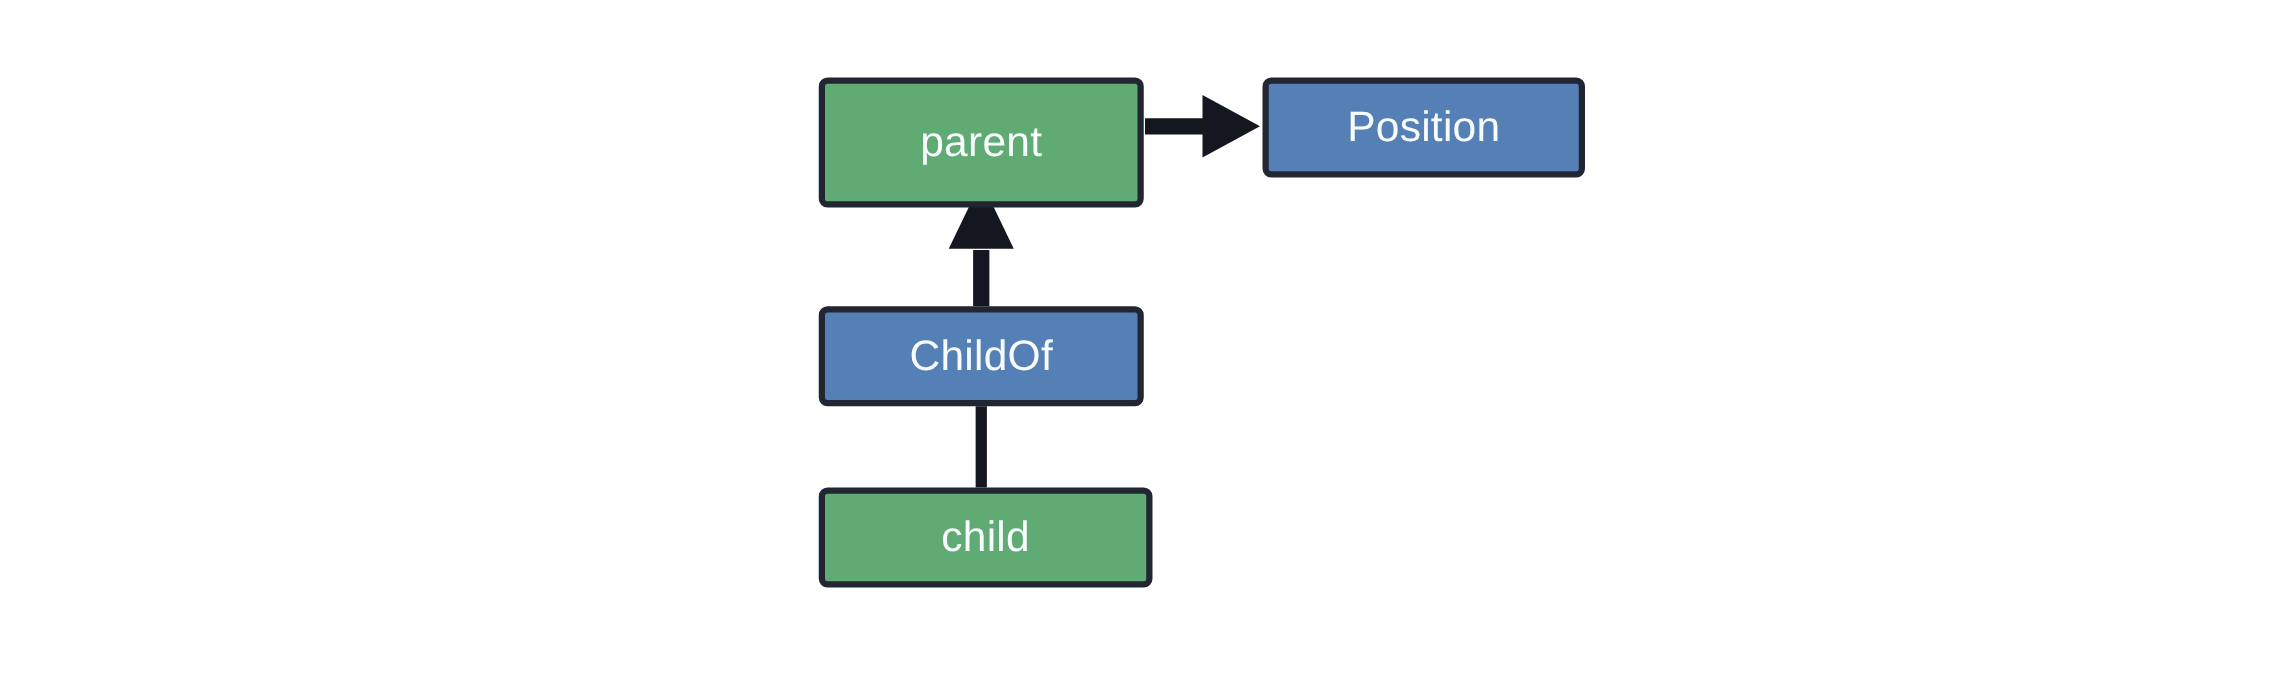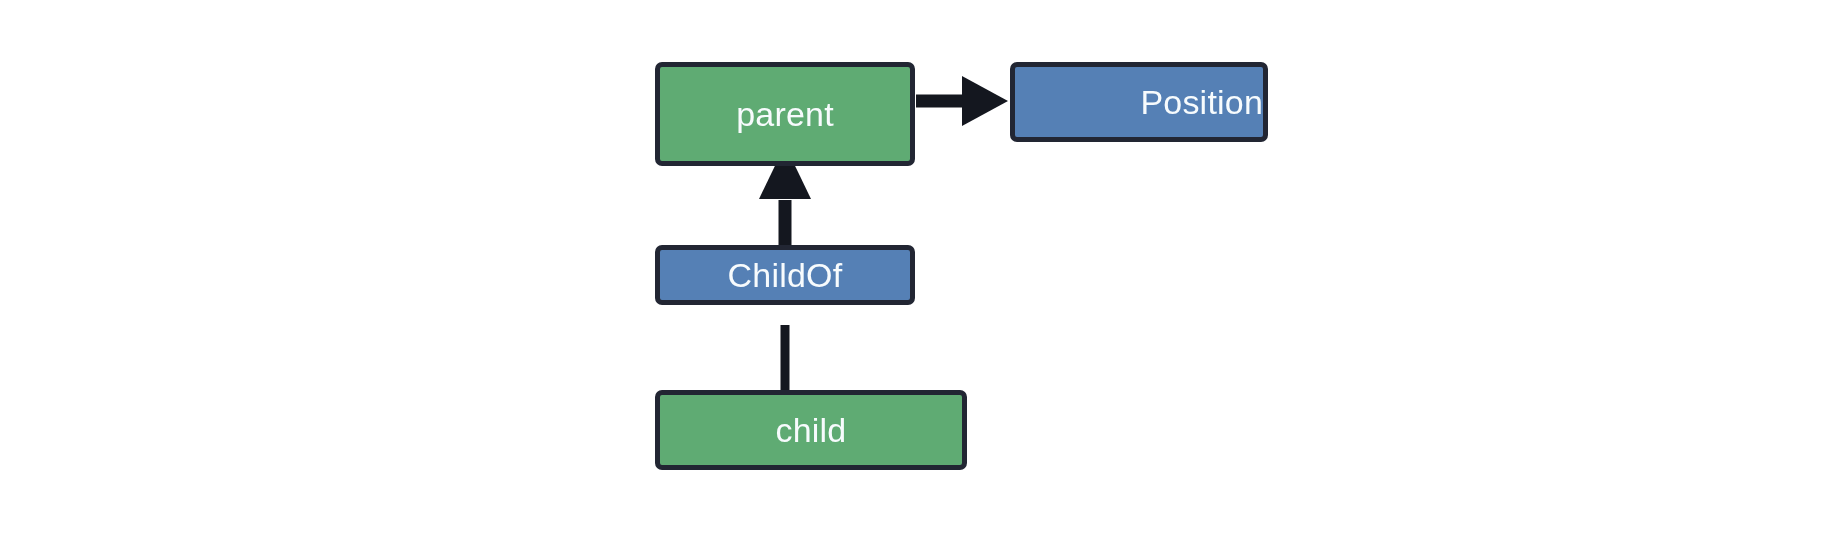--- a/index.html
+++ b/index.html
@@ -36,23 +36,23 @@
     line-height: 1;
     font-weight: 400;
     letter-spacing: 0.2px;
     white-space: nowrap;
     user-select: none;
   }
   .node-green { background: #5FAB73; }
   .node-blue  { background: #5580B5; }
 
   .node-parent   { left: 655px;  top: 62px;  width: 260px; height: 104px; }
-  .node-position { left: 1010px; top: 62px;  width: 258px; height: 80px; justify-content: flex-end; }
-  .node-childof  { left: 655px;  top: 245px; width: 260px; height: 60px; }
-  .node-child    { left: 655px;  top: 390px; width: 312px; height: 80px; }
+  .node-position { left: 1010px; top: 62px;  width: 258px; height: 80px; }
+  .node-childof  { left: 655px;  top: 245px; width: 260px; height: 80px; }
+  .node-child    { left: 655px;  top: 390px; width: 267px; height: 80px; }
 </style>
 </head>
 <body>
 
 <div id="canvas">
 
   <svg class="edge-layer" width="1830" height="548" viewBox="0 0 1830 548" xmlns="http://www.w3.org/2000/svg">
 
     <g>
       <line x1="916" y1="101" x2="968" y2="101" stroke="#14171f" stroke-width="13" stroke-linecap="butt"></line>

